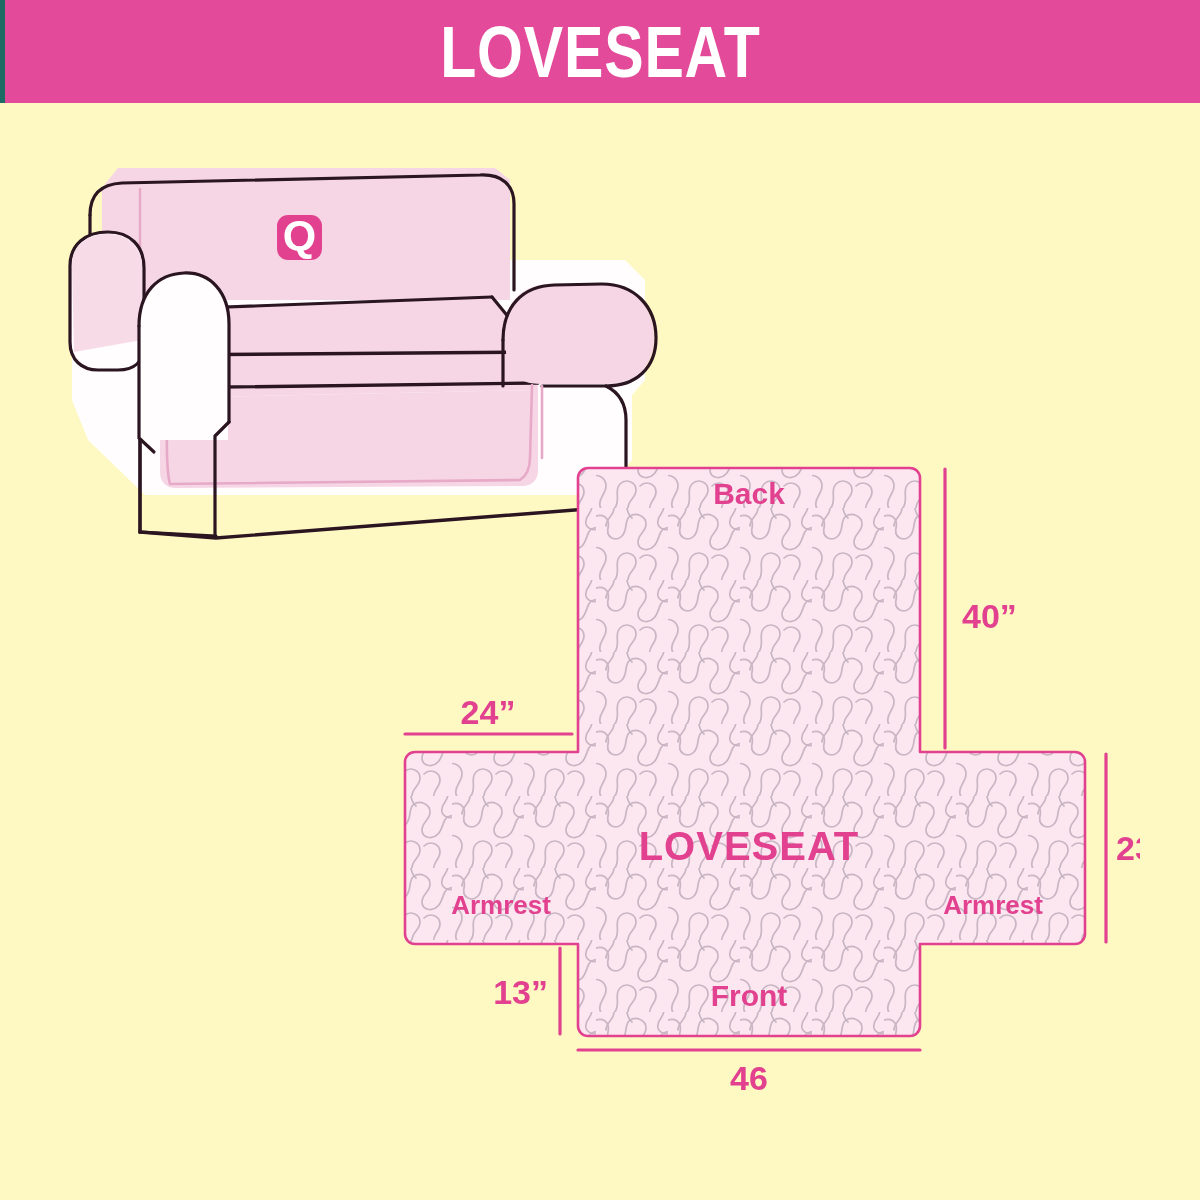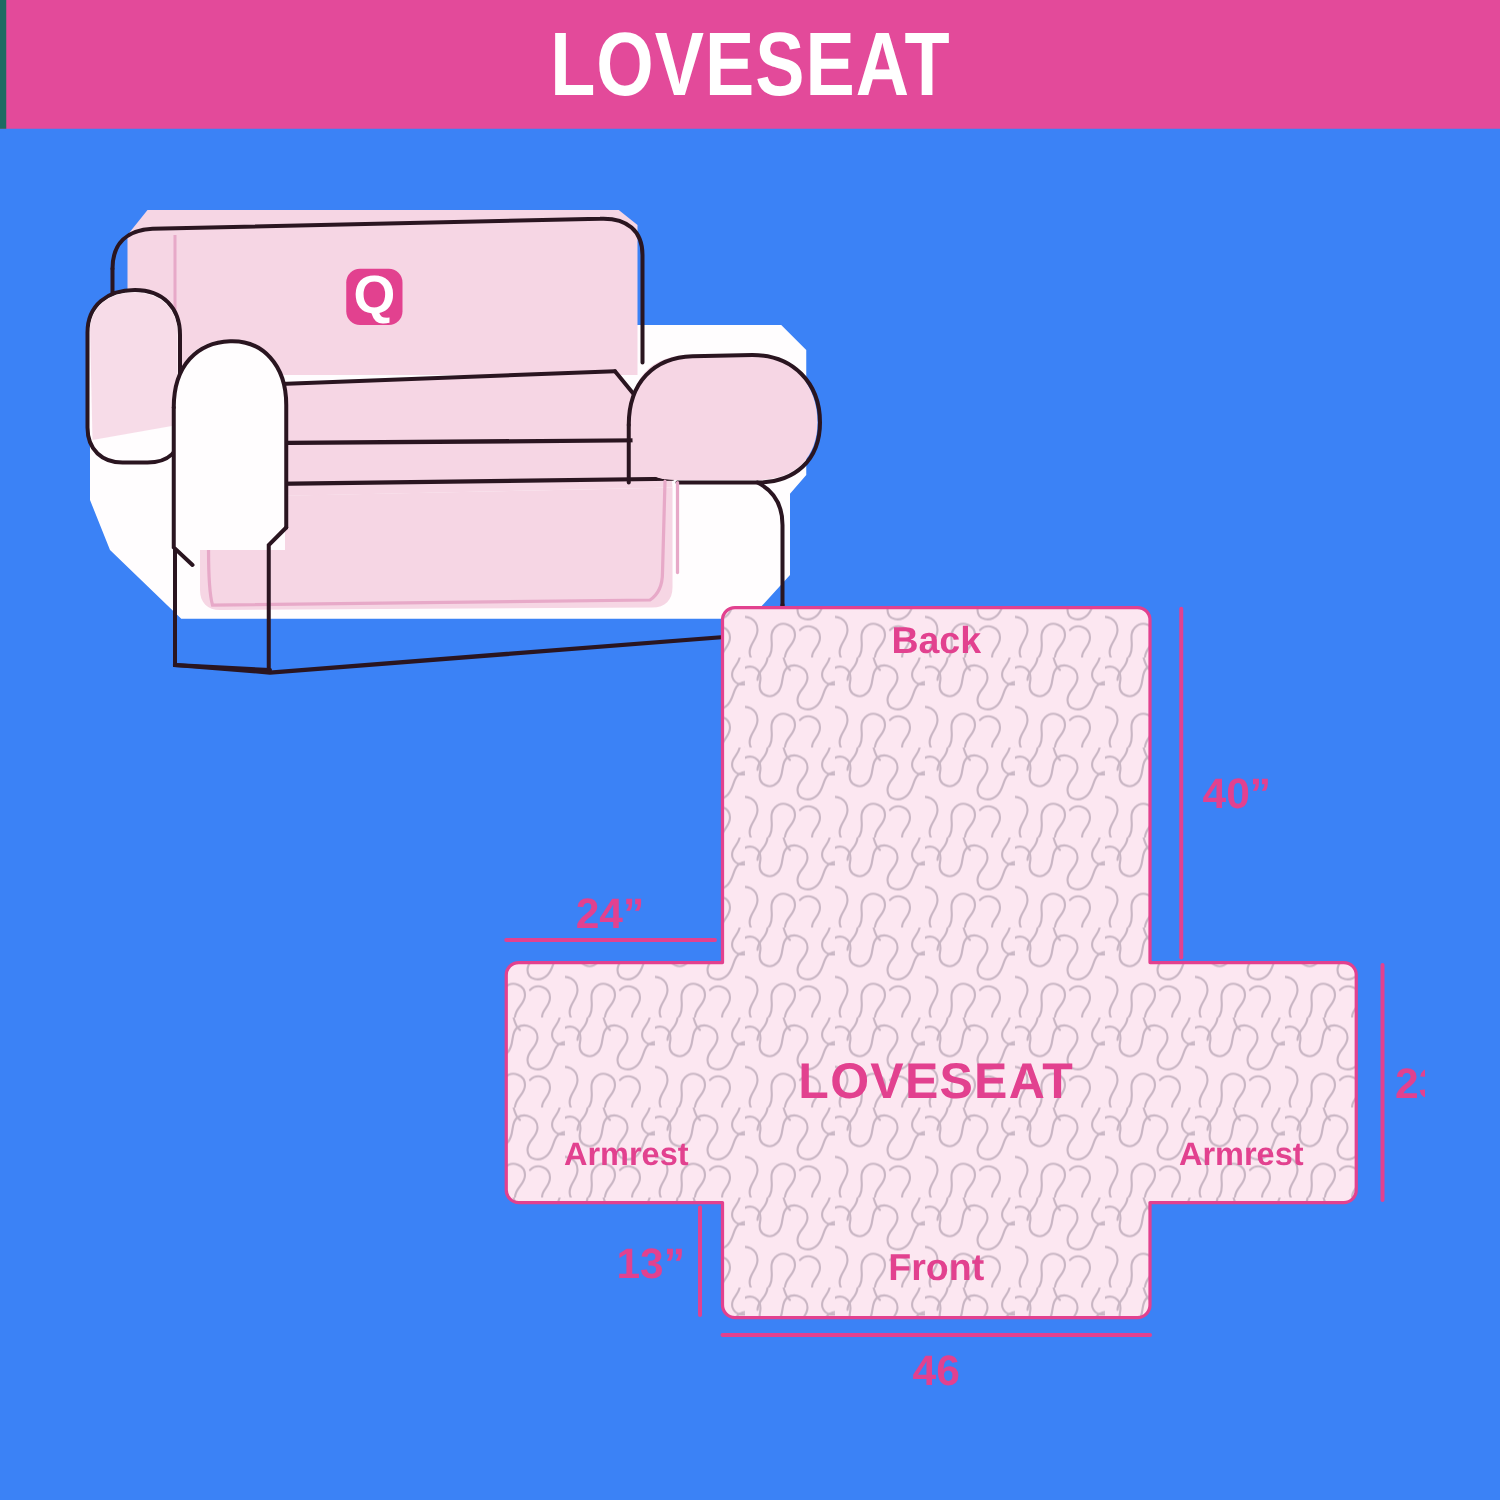--- a/index.html
+++ b/index.html
@@ -8,21 +8,21 @@
     padding: 0;
     background: #ffffff;
   }
   body {
     font-family: "Liberation Sans", sans-serif;
   }
   #page {
     position: relative;
     width: 1200px;
     height: 1200px;
-    background: #3b82f6;
+    background: #fef9c3;
     overflow: hidden;
   }
 
   
   #header-banner {
     position: absolute;
     left: 0;
     top: 0;
     width: 1200px;
     height: 103px;
@@ -58,21 +58,21 @@
     top: 140px;
     width: 660px;
     height: 400px;
   }
   #sofa-illustration svg { display: block; }
 
   
   #cover-diagram {
     position: absolute;
     left: 380px;
-    top: 454px;
+    top: 436px;
     width: 760px;
     height: 680px;
   }
   #cover-diagram svg { display: block; }
 
   .dim-text {
     font-family: "Liberation Sans", sans-serif;
     font-weight: bold;
     fill: #e2418f;
   }

